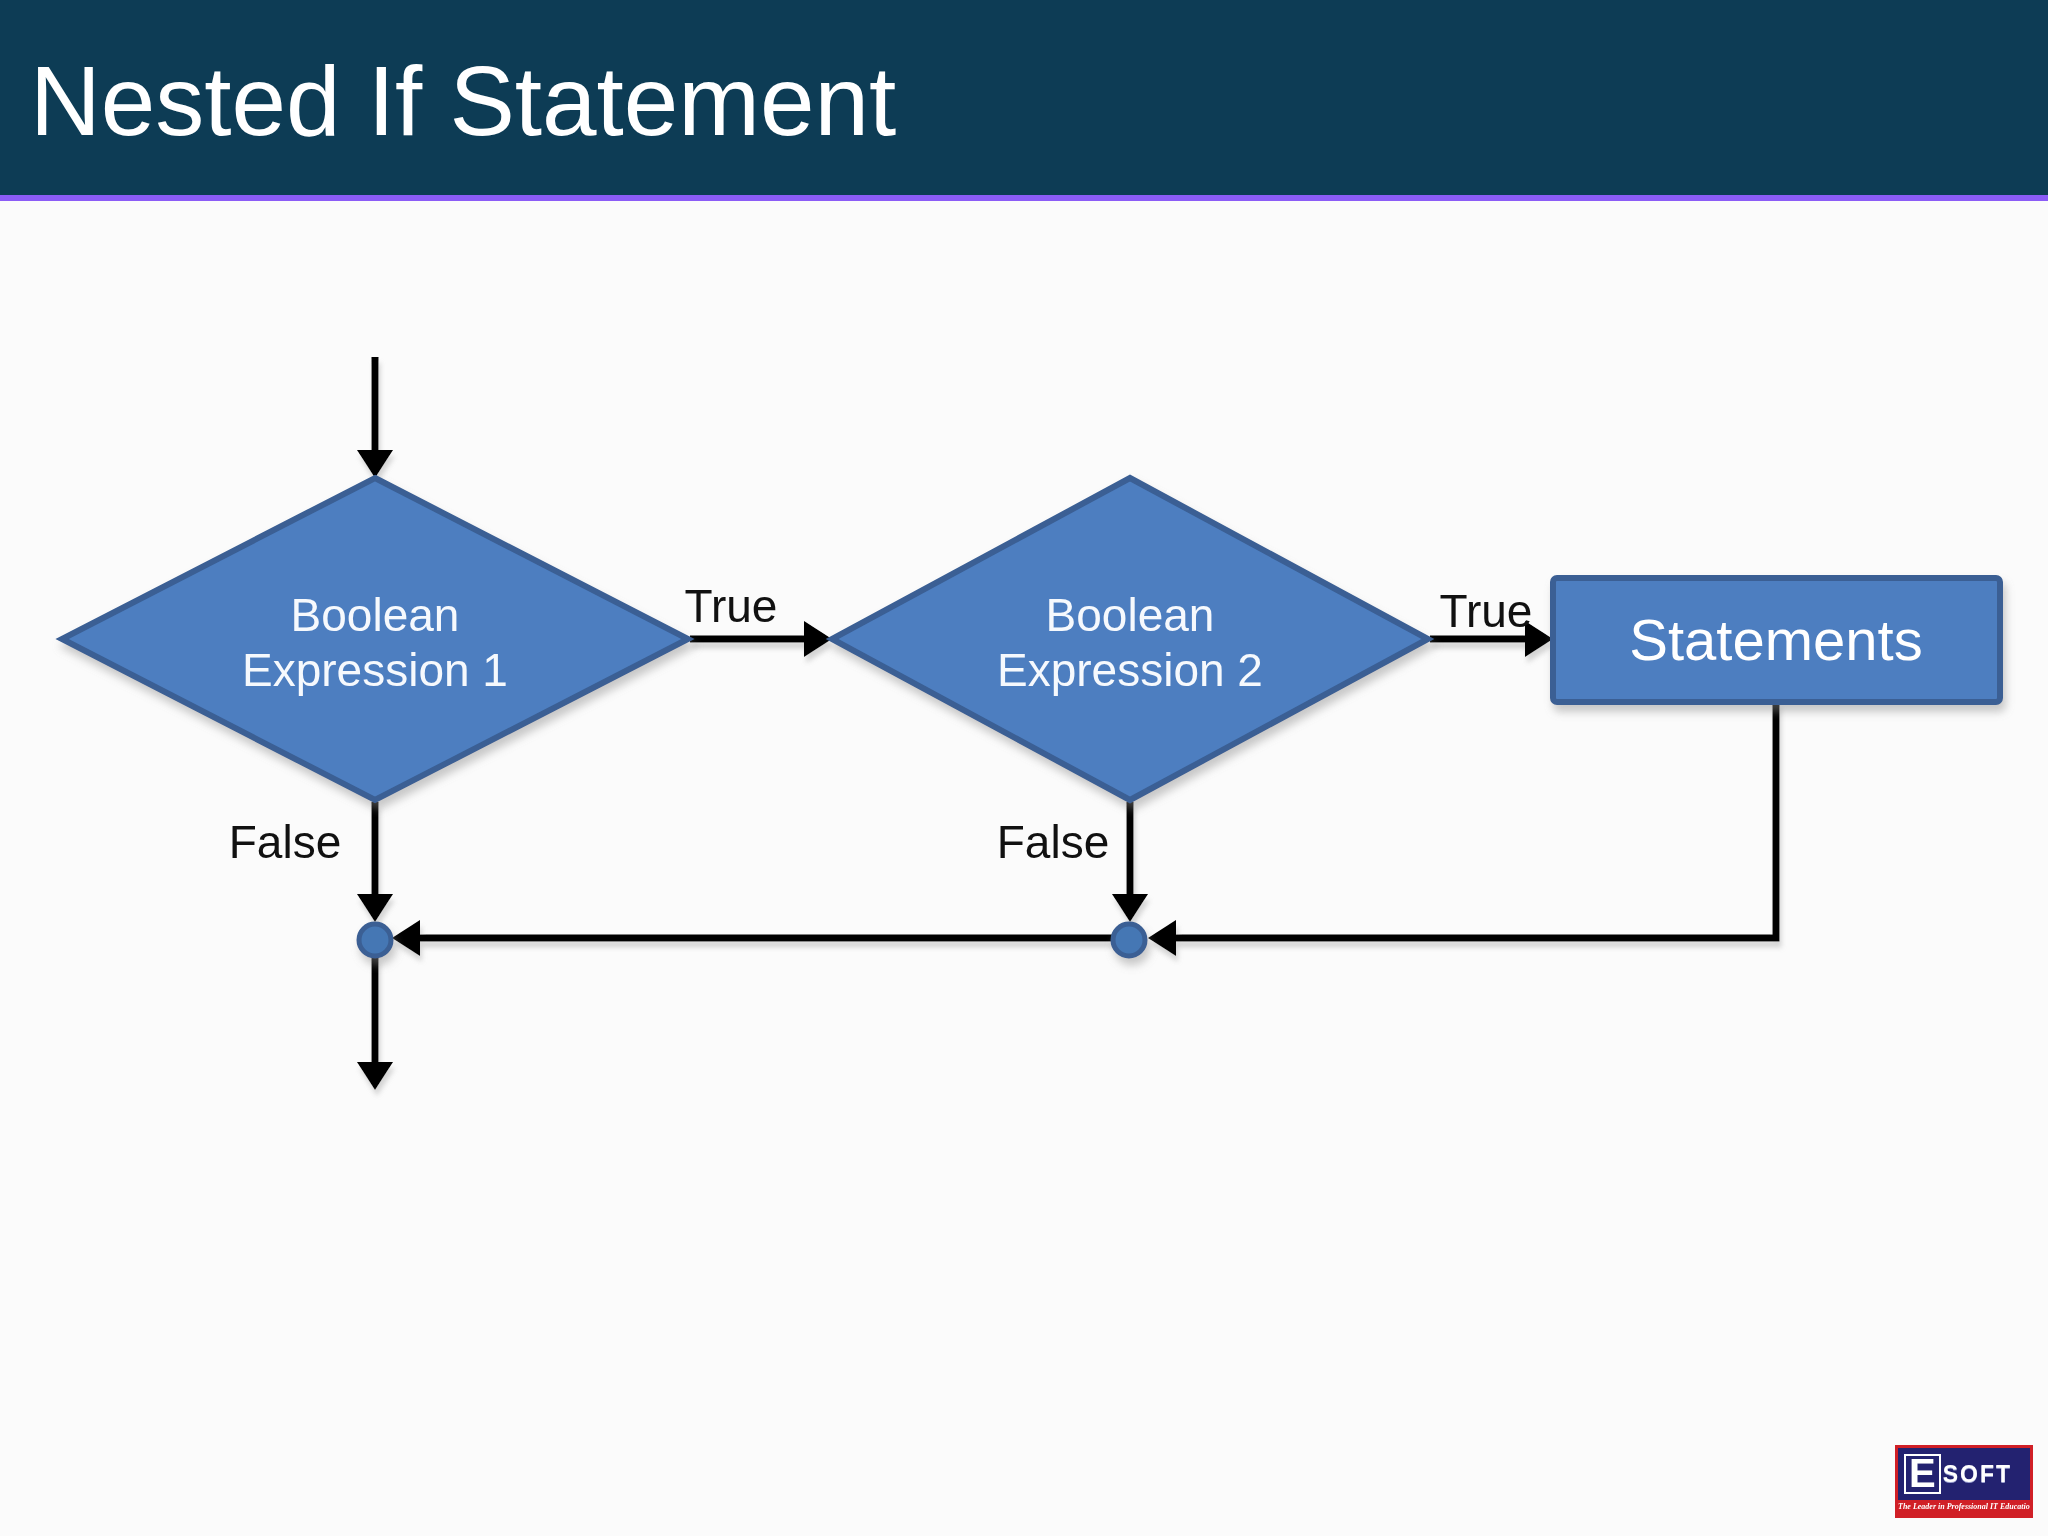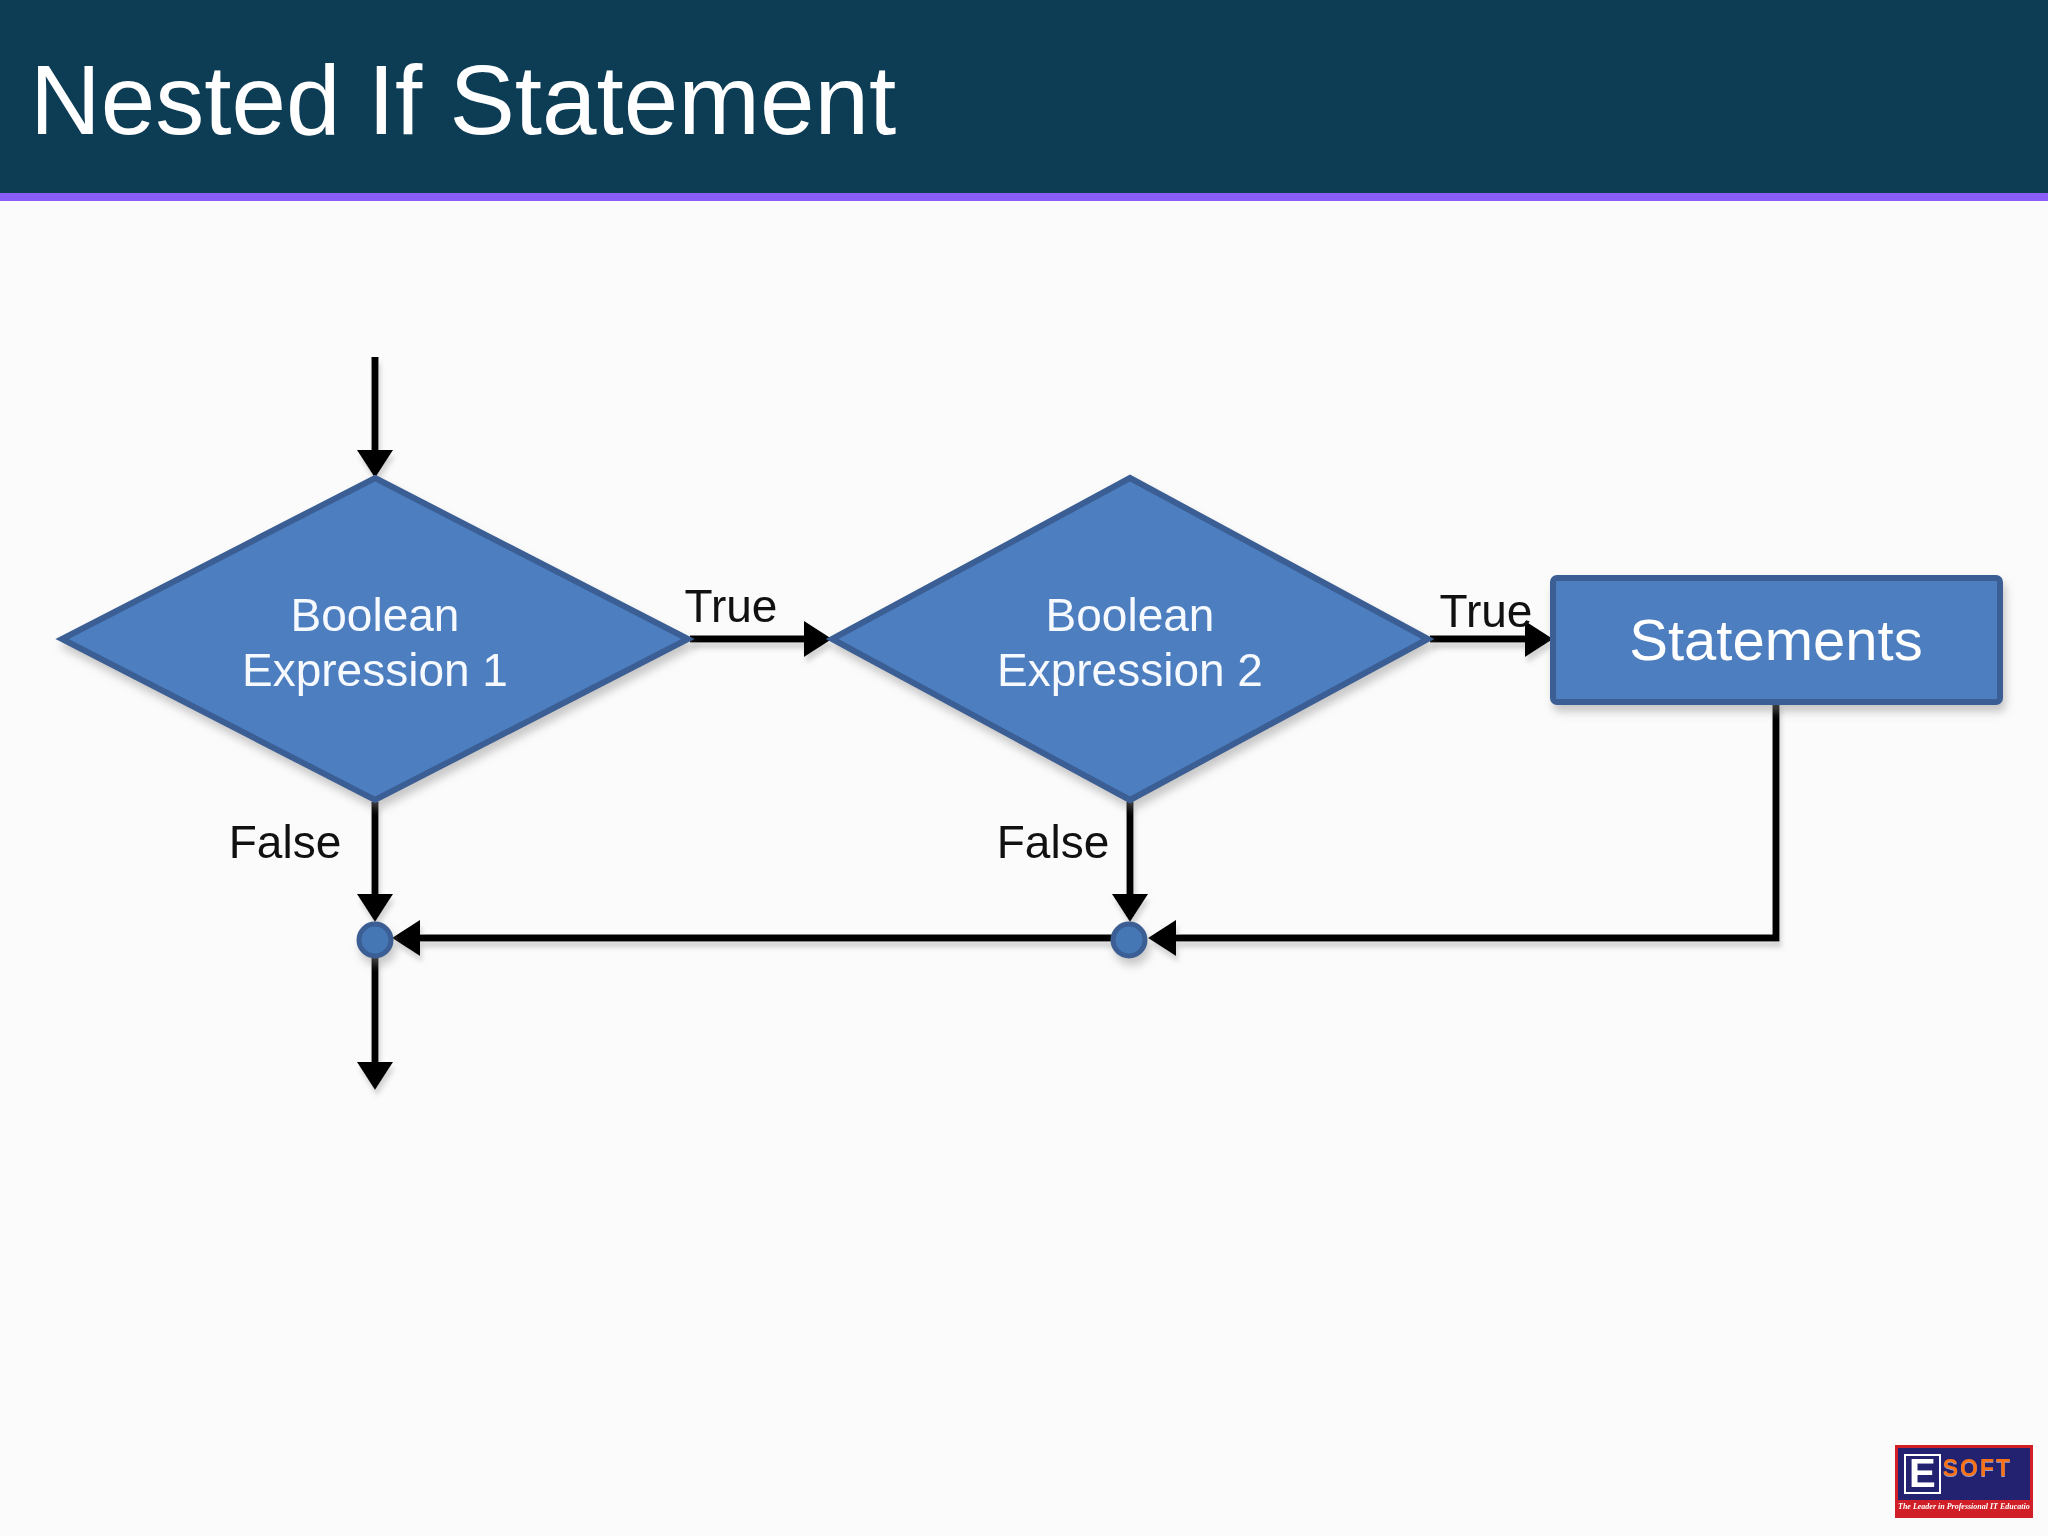--- a/index.html
+++ b/index.html
@@ -6,21 +6,21 @@
   .slide{
     position:relative;
     width:2048px;height:1536px;
     background:#fbfbfb;
     overflow:hidden;
     font-family:"Liberation Sans", sans-serif;
   }
   .header-bar{
     position:absolute;left:0;top:0;width:2048px;height:201px;
     background:#0d3c55;
-    border-bottom:8px solid #8b5cf6;
+    border-bottom:6px solid #8b5cf6;
     display:flex;align-items:center;
     box-sizing:border-box;
   }
   .page-title{
     margin:0;padding:6px 0 0 30px;
     color:#ffffff;
     font-size:98px;
     font-weight:normal;
     letter-spacing:0px;
     line-height:1;
@@ -38,22 +38,22 @@
   }
   .logo-main{
     flex:1;display:flex;align-items:center;
     padding-left:6px;
   }
   .logo-initial{
     color:#ffffff;font-weight:bold;font-size:40px;line-height:0.85;
     border:2px solid #ffffff;padding:0 3px 2px 3px;
   }
   .logo-name{
-    color:#f97316;font-weight:bold;font-size:23px;letter-spacing:2px;
-    align-self:flex-end;margin:0 0 18px 2px;
+    color:#ffffff;font-weight:bold;font-size:23px;letter-spacing:2px;
+    align-self:flex-end;margin:0 0 12px 2px;
     text-shadow:0 1px 0 #9aa0d0;
   }
   .logo-tagline{
     height:15px;background:#d01f26;color:#ffffff;
     font-family:"Liberation Serif", serif;
     font-style:italic;font-weight:bold;font-size:8px;line-height:14px;
     text-align:center;white-space:nowrap;
   }
   svg text{font-family:"Liberation Sans", sans-serif;}
   .node-text{fill:#f6f9fd;font-size:46px;}

